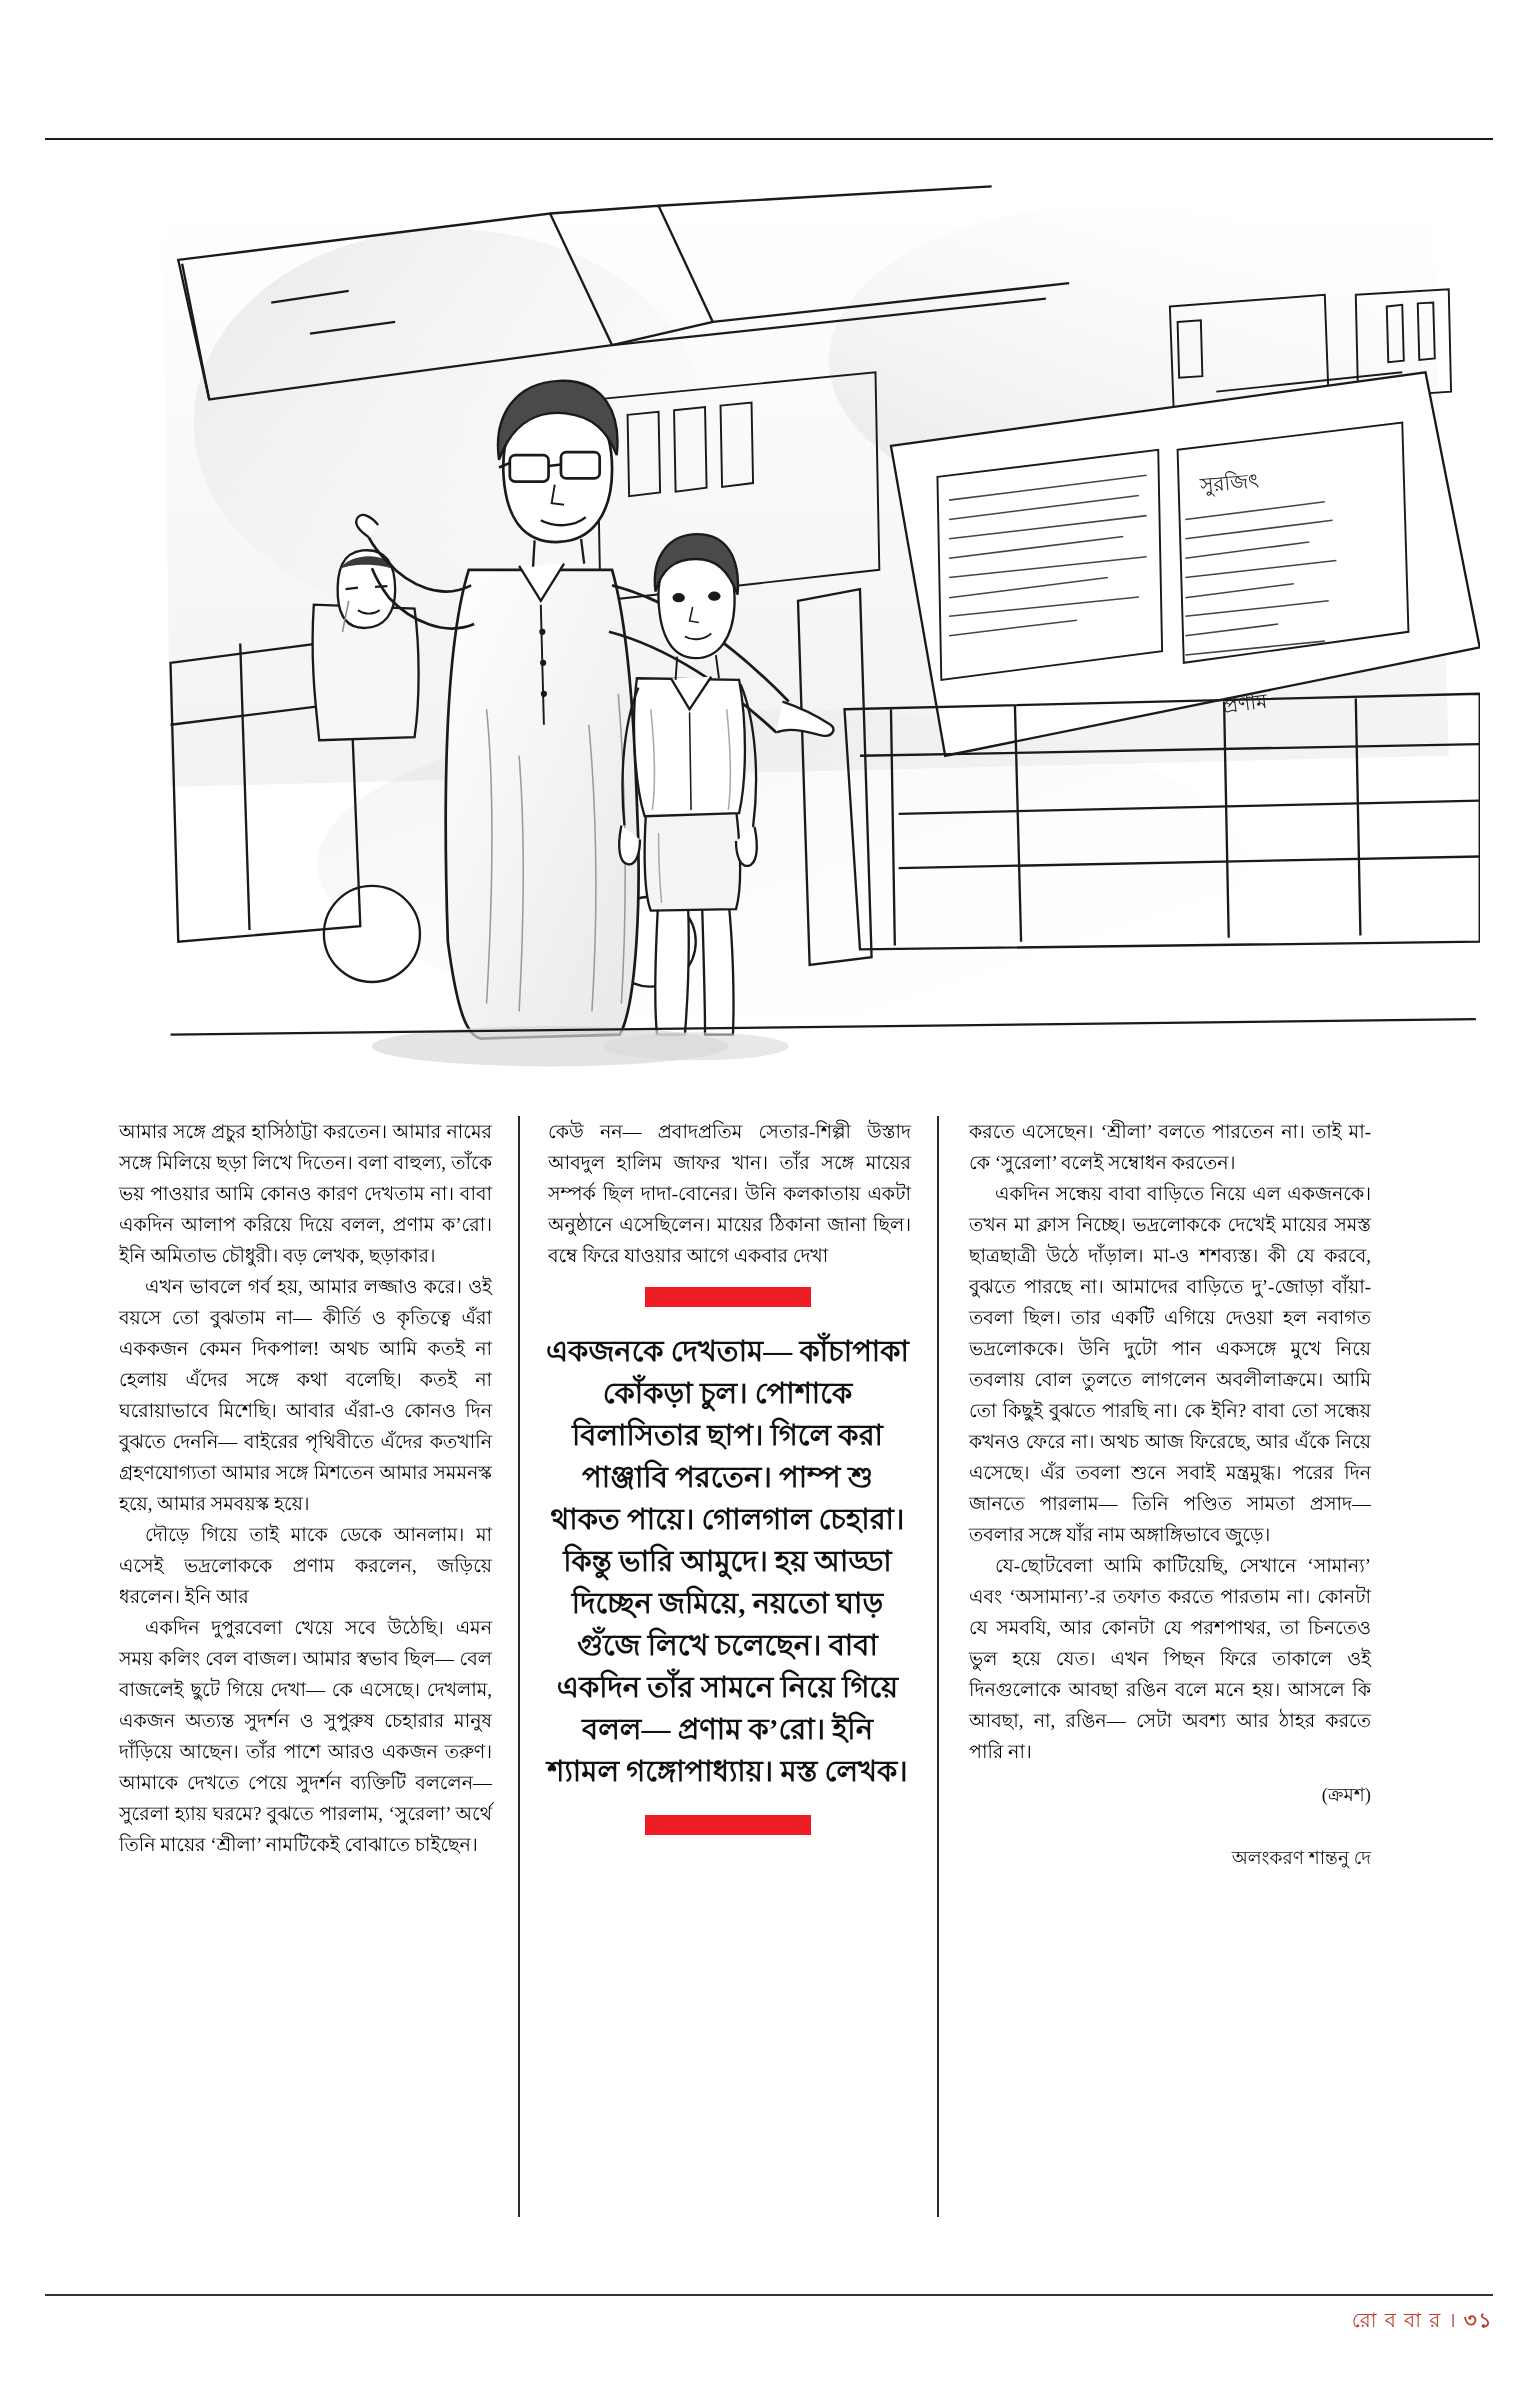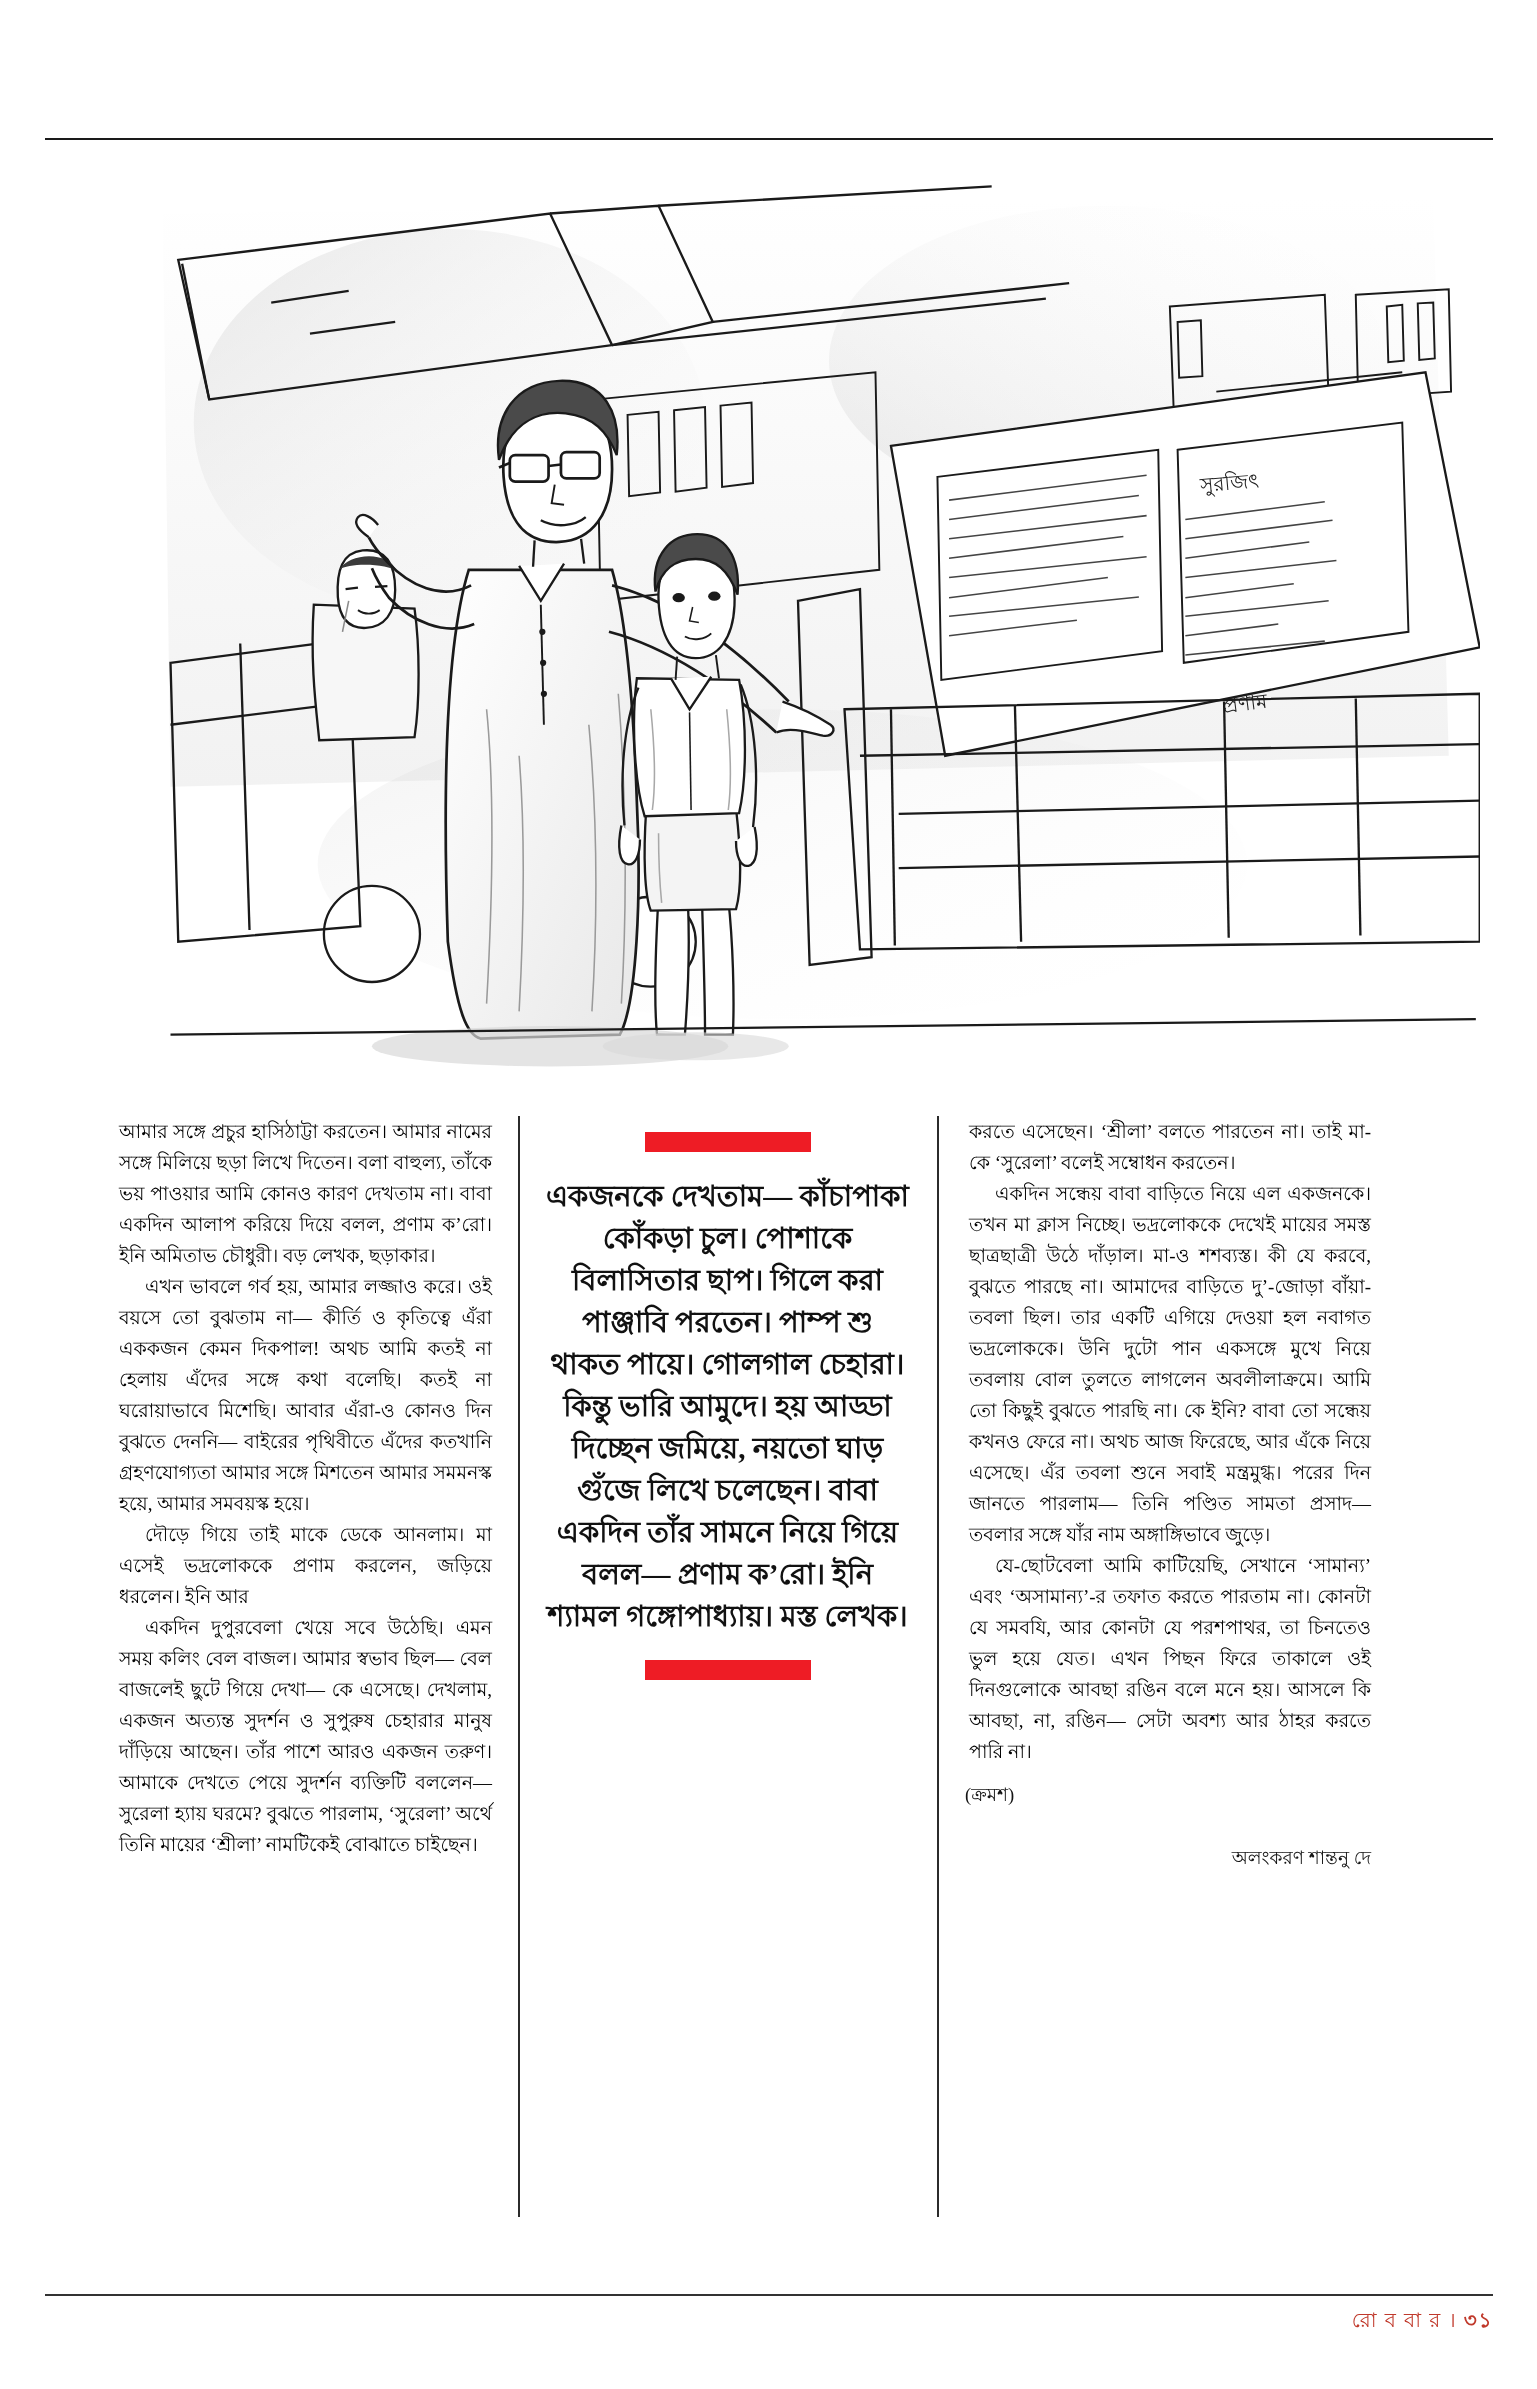--- a/index.html
+++ b/index.html
@@ -93,21 +93,21 @@
     text-align: center;
     color: #111111;
     font-family: "Liberation Serif", "DejaVu Serif", serif;
   }
 
   
   .endline {
     margin-top: 12.4px;
     font-size: 18.6px;
     line-height: 31px;
-    text-align: left;
+    text-align: right;
     color: #141414;
   }
   .credit {
     font-size: 18.6px;
     line-height: 31px;
     text-align: right;
     color: #141414;
     margin-top: 32px;
   }
 
@@ -356,20 +356,21 @@
     <div class="divider d2"></div>
 
     <div class="col col-1">
       <p class="body first">আমার সঙ্গে প্রচুর হাসিঠাট্টা করতেন। আমার নামের সঙ্গে মিলিয়ে ছড়া লিখে দিতেন। বলা বাহুল্য, তাঁকে ভয় পাওয়ার আমি কোনও কারণ দেখতাম না। বাবা একদিন আলাপ করিয়ে দিয়ে বলল, প্রণাম ক’রো। ইনি অমিতাভ চৌধুরী। বড় লেখক, ছড়াকার।</p>
       <p class="body">এখন ভাবলে গর্ব হয়, আমার লজ্জাও করে। ওই বয়সে তো বুঝতাম না— কীর্তি ও কৃতিত্বে এঁরা এককজন কেমন দিকপাল! অথচ আমি কতই না হেলায় এঁদের সঙ্গে কথা বলেছি। কতই না ঘরোয়াভাবে মিশেছি। আবার এঁরা-ও কোনও দিন বুঝতে দেননি— বাইরের পৃথিবীতে এঁদের কতখানি গ্রহণযোগ্যতা আমার সঙ্গে মিশতেন আমার সমমনস্ক হয়ে, আমার সমবয়স্ক হয়ে।</p>
       <p class="body">দৌড়ে গিয়ে তাই মাকে ডেকে আনলাম। মা এসেই ভদ্রলোককে প্রণাম করলেন, জড়িয়ে ধরলেন। ইনি আর</p>
       <p class="body">একদিন দুপুরবেলা খেয়ে সবে উঠেছি। এমন সময় কলিং বেল বাজল। আমার স্বভাব ছিল— বেল বাজলেই ছুটে গিয়ে দেখা— কে এসেছে। দেখলাম, একজন অত্যন্ত সুদর্শন ও সুপুরুষ চেহারার মানুষ দাঁড়িয়ে আছেন। তাঁর পাশে আরও একজন তরুণ। আমাকে দেখতে পেয়ে সুদর্শন ব্যক্তিটি বললেন— সুরেলা হ্যায় ঘরমে? বুঝতে পারলাম, ‘সুরেলা’ অর্থে তিনি মায়ের ‘শ্রীলা’ নামটিকেই বোঝাতে চাইছেন।</p>
     </div>
 
     <div class="col col-2">
+      <p class="body first">কেউ নন— প্রবাদপ্রতিম সেতার-শিল্পী উস্তাদ আবদুল হালিম জাফর খান। তাঁর সঙ্গে মায়ের সম্পর্ক ছিল দাদা-বোনের। উনি কলকাতায় একটা অনুষ্ঠানে এসেছিলেন। মায়ের ঠিকানা জানা ছিল। বম্বে ফিরে যাওয়ার আগে একবার দেখা</p>
       <div class="pullquote-wrap">
         <div class="redbar top"></div>
         <div class="pullquote">একজনকে দেখতাম— কাঁচাপাকা কোঁকড়া চুল। পোশাকে বিলাসিতার ছাপ। গিলে করা পাঞ্জাবি পরতেন। পাম্প শু থাকত পায়ে। গোলগাল চেহারা। কিন্তু ভারি আমুদে। হয় আড্ডা দিচ্ছেন জমিয়ে, নয়তো ঘাড় গুঁজে লিখে চলেছেন। বাবা একদিন তাঁর সামনে নিয়ে গিয়ে বলল— প্রণাম ক’রো। ইনি শ্যামল গঙ্গোপাধ্যায়। মস্ত লেখক।</div>
         <div class="redbar bottom"></div>
       </div>
     </div>
 
     <div class="col col-3">
       <p class="body first">করতে এসেছেন। ‘শ্রীলা’ বলতে পারতেন না। তাই মা-কে ‘সুরেলা’ বলেই সম্বোধন করতেন।</p>
       <p class="body">একদিন সন্ধেয় বাবা বাড়িতে নিয়ে এল একজনকে। তখন মা ক্লাস নিচ্ছে। ভদ্রলোককে দেখেই মায়ের সমস্ত ছাত্রছাত্রী উঠে দাঁড়াল। মা-ও শশব্যস্ত। কী যে করবে, বুঝতে পারছে না। আমাদের বাড়িতে দু’-জোড়া বাঁয়া-তবলা ছিল। তার একটি এগিয়ে দেওয়া হল নবাগত ভদ্রলোককে। উনি দুটো পান একসঙ্গে মুখে নিয়ে তবলায় বোল তুলতে লাগলেন অবলীলাক্রমে। আমি তো কিছুই বুঝতে পারছি না। কে ইনি? বাবা তো সন্ধেয় কখনও ফেরে না। অথচ আজ ফিরেছে, আর এঁকে নিয়ে এসেছে। এঁর তবলা শুনে সবাই মন্ত্রমুগ্ধ। পরের দিন জানতে পারলাম— তিনি পণ্ডিত সামতা প্রসাদ— তবলার সঙ্গে যাঁর নাম অঙ্গাঙ্গিভাবে জুড়ে।</p>

